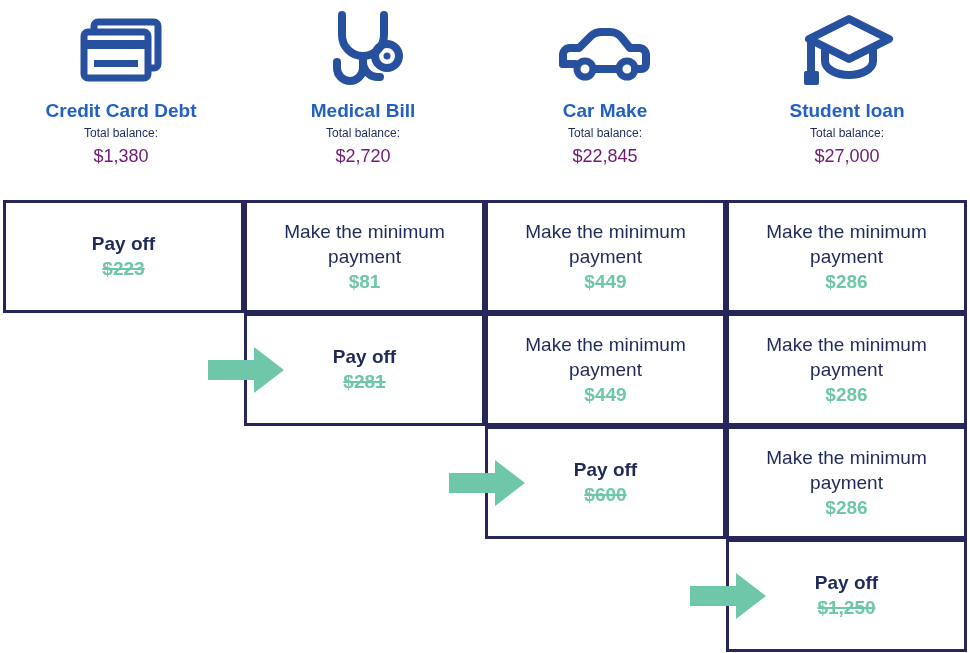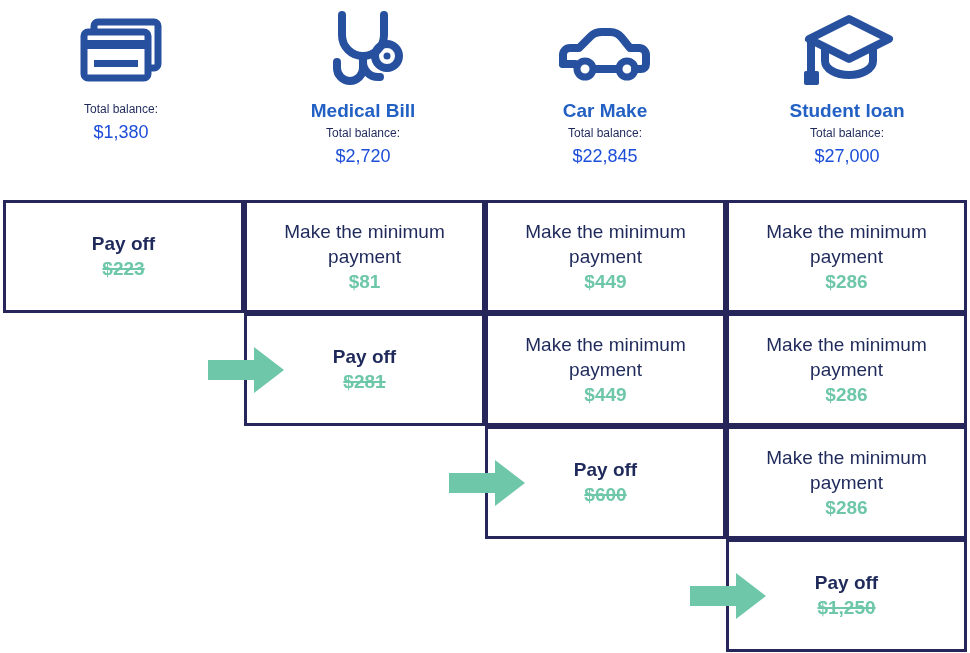--- a/index.html
+++ b/index.html
@@ -54,21 +54,21 @@
   }
   .debt-sub {
     font-size: 12px;
     color: #1f2a5b;
     line-height: 23px;
     text-align: center;
     white-space: nowrap;
   }
   .debt-amt {
     font-size: 18px;
-    color: #1d4ed8;
+    color: #701a75;
     line-height: 23px;
     text-align: center;
     white-space: nowrap;
   }
 
   
   .grid {
     position: absolute;
     left: 3px;
     top: 200px;
@@ -123,20 +123,21 @@
   <div class="headers">
       <div class="debt-head">
         <div class="debt-icon">
     <svg width="86" height="72" viewBox="0 0 86 72">
       <rect x="16" y="6" width="64" height="46" rx="4" fill="none" stroke="#27509f" stroke-width="7"></rect>
       <rect x="6" y="16" width="64" height="46" rx="4" fill="#fff" stroke="#27509f" stroke-width="7"></rect>
       <rect x="6" y="24" width="64" height="9" fill="#27509f"></rect>
       <rect x="16" y="44" width="44" height="7" fill="#27509f"></rect>
     </svg>
         </div>
+        <div class="debt-title">Credit Card Debt</div>
         <div class="debt-sub">Total balance:</div>
         <div class="debt-amt">$1,380</div>
       </div>
       <div class="debt-head">
         <div class="debt-icon">
     <svg width="86" height="86" viewBox="0 0 86 86">
       <path d="M22 6 v20 a21 21 0 0 0 42 0 V6" fill="none" stroke="#27509f" stroke-width="8" stroke-linecap="round"></path>
       <path d="M43 47 v12 a13 13 0 0 1 -26 0 v-6" fill="none" stroke="#27509f" stroke-width="8" stroke-linecap="round"></path>
       <path d="M43 47 v6 a15 15 0 0 0 15 15 h2" fill="none" stroke="#27509f" stroke-width="8" stroke-linecap="round"></path>
       <circle cx="67" cy="47" r="12" fill="none" stroke="#27509f" stroke-width="8"></circle>

